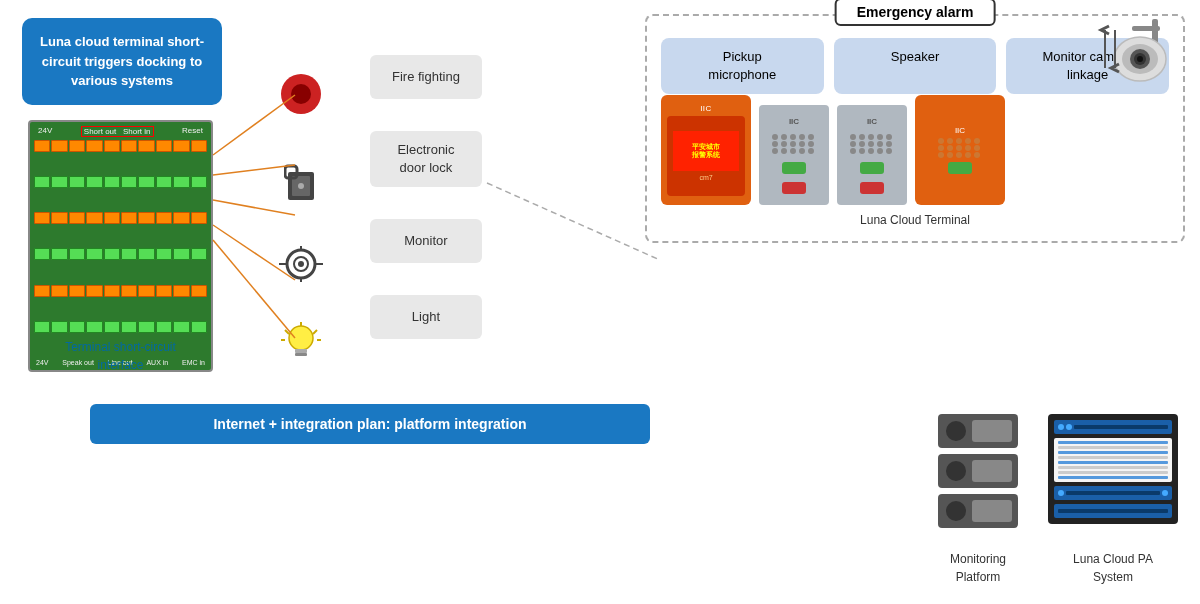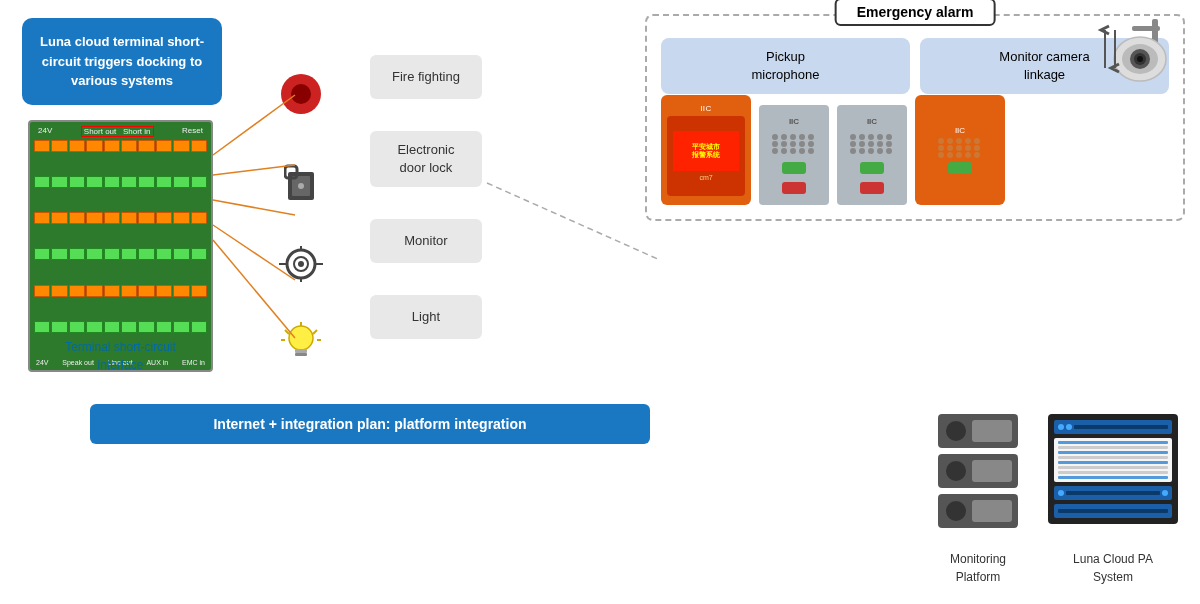--- a/index.html
+++ b/index.html
@@ -545,20 +545,21 @@
       <span>Light</span>
     </div>
   </div>
 
   <div class="emergency-section">
     <div class="emergency-title-box">
       <span>Emergency alarm</span>
     </div>
     <div class="emergency-sub-labels">
       <div class="em-label">Pickup<br>microphone</div>
+      <div class="em-label">Speaker</div>
       <div class="em-label">Monitor camera<br>linkage</div>
     </div>
 
     <div class="luna-terminals">
 
       <div class="device-img">
         <div class="orange-box">
           <div style="font-size:8px;color:#fff;margin-bottom:3px;letter-spacing:0.5px;">IIC</div>
           <div class="orange-box-inner">
             <div class="red-display">
@@ -636,20 +637,23 @@
             <div class="gs-dot" style="background:#cc7733;"></div>
               <div class="gs-dot" style="background:#cc7733;"></div>
               <div class="gs-dot" style="background:#cc7733;"></div>
               <div class="gs-dot" style="background:#cc7733;"></div>
               <div class="gs-dot" style="background:#cc7733;"></div>
           </div>
           <div style="width:24px;height:12px;background:#44aa44;border-radius:3px;margin-top:4px;"></div>
         </div>
       </div>
     </div>
+    <div class="luna-cloud-label">
+      <span>Luna Cloud Terminal</span>
+    </div>
   </div>
 
   <div class="ptz-camera">
     <svg width="80" height="80" viewBox="0 0 80 80">
 
       <rect x="50" y="5" width="6" height="30" rx="2" fill="#888"></rect>
       <rect x="30" y="12" width="28" height="5" rx="2" fill="#888"></rect>
 
       <ellipse cx="38" cy="45" rx="26" ry="22" fill="#ddd" stroke="#bbb" stroke-width="1.5"></ellipse>
       <ellipse cx="38" cy="45" rx="18" ry="15" fill="#bbb"></ellipse>

